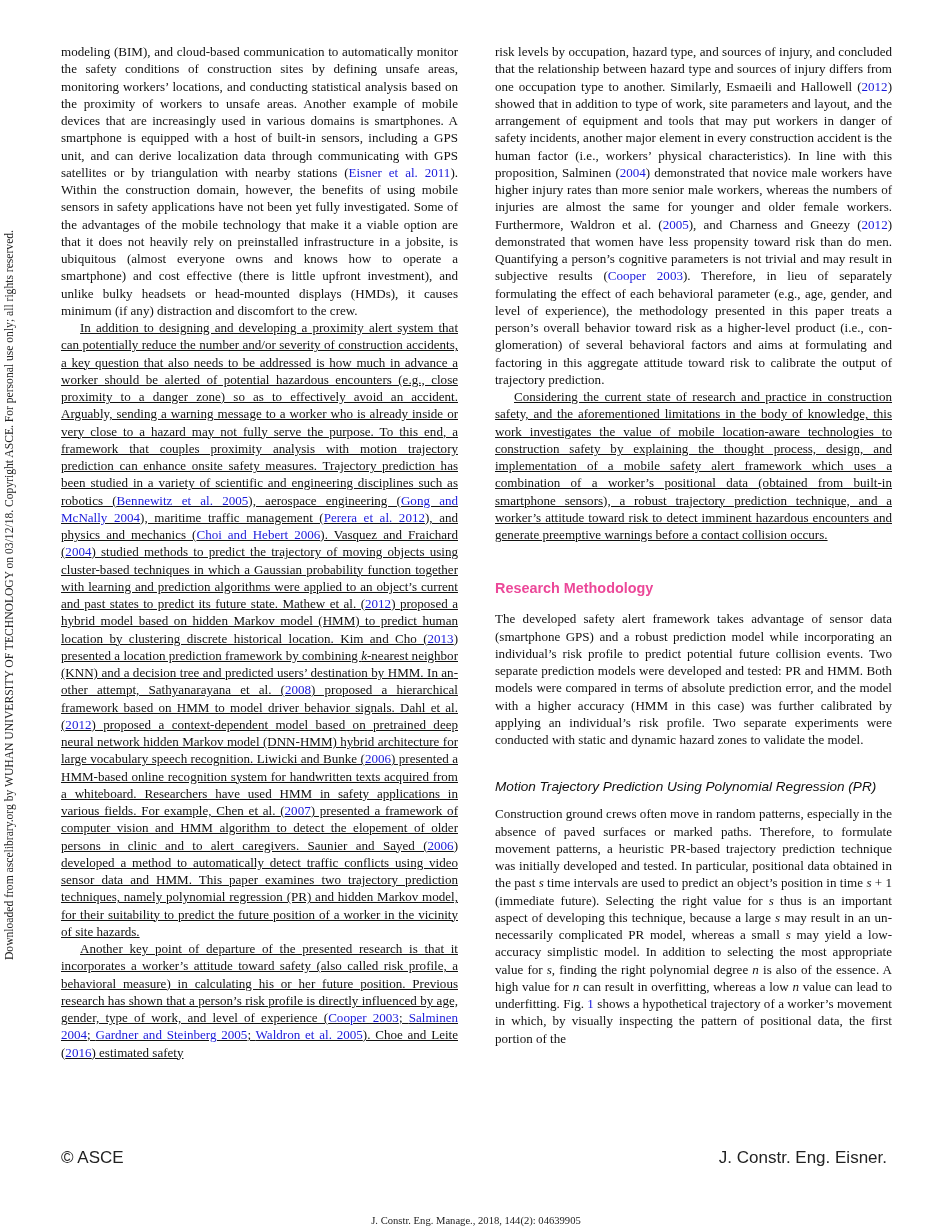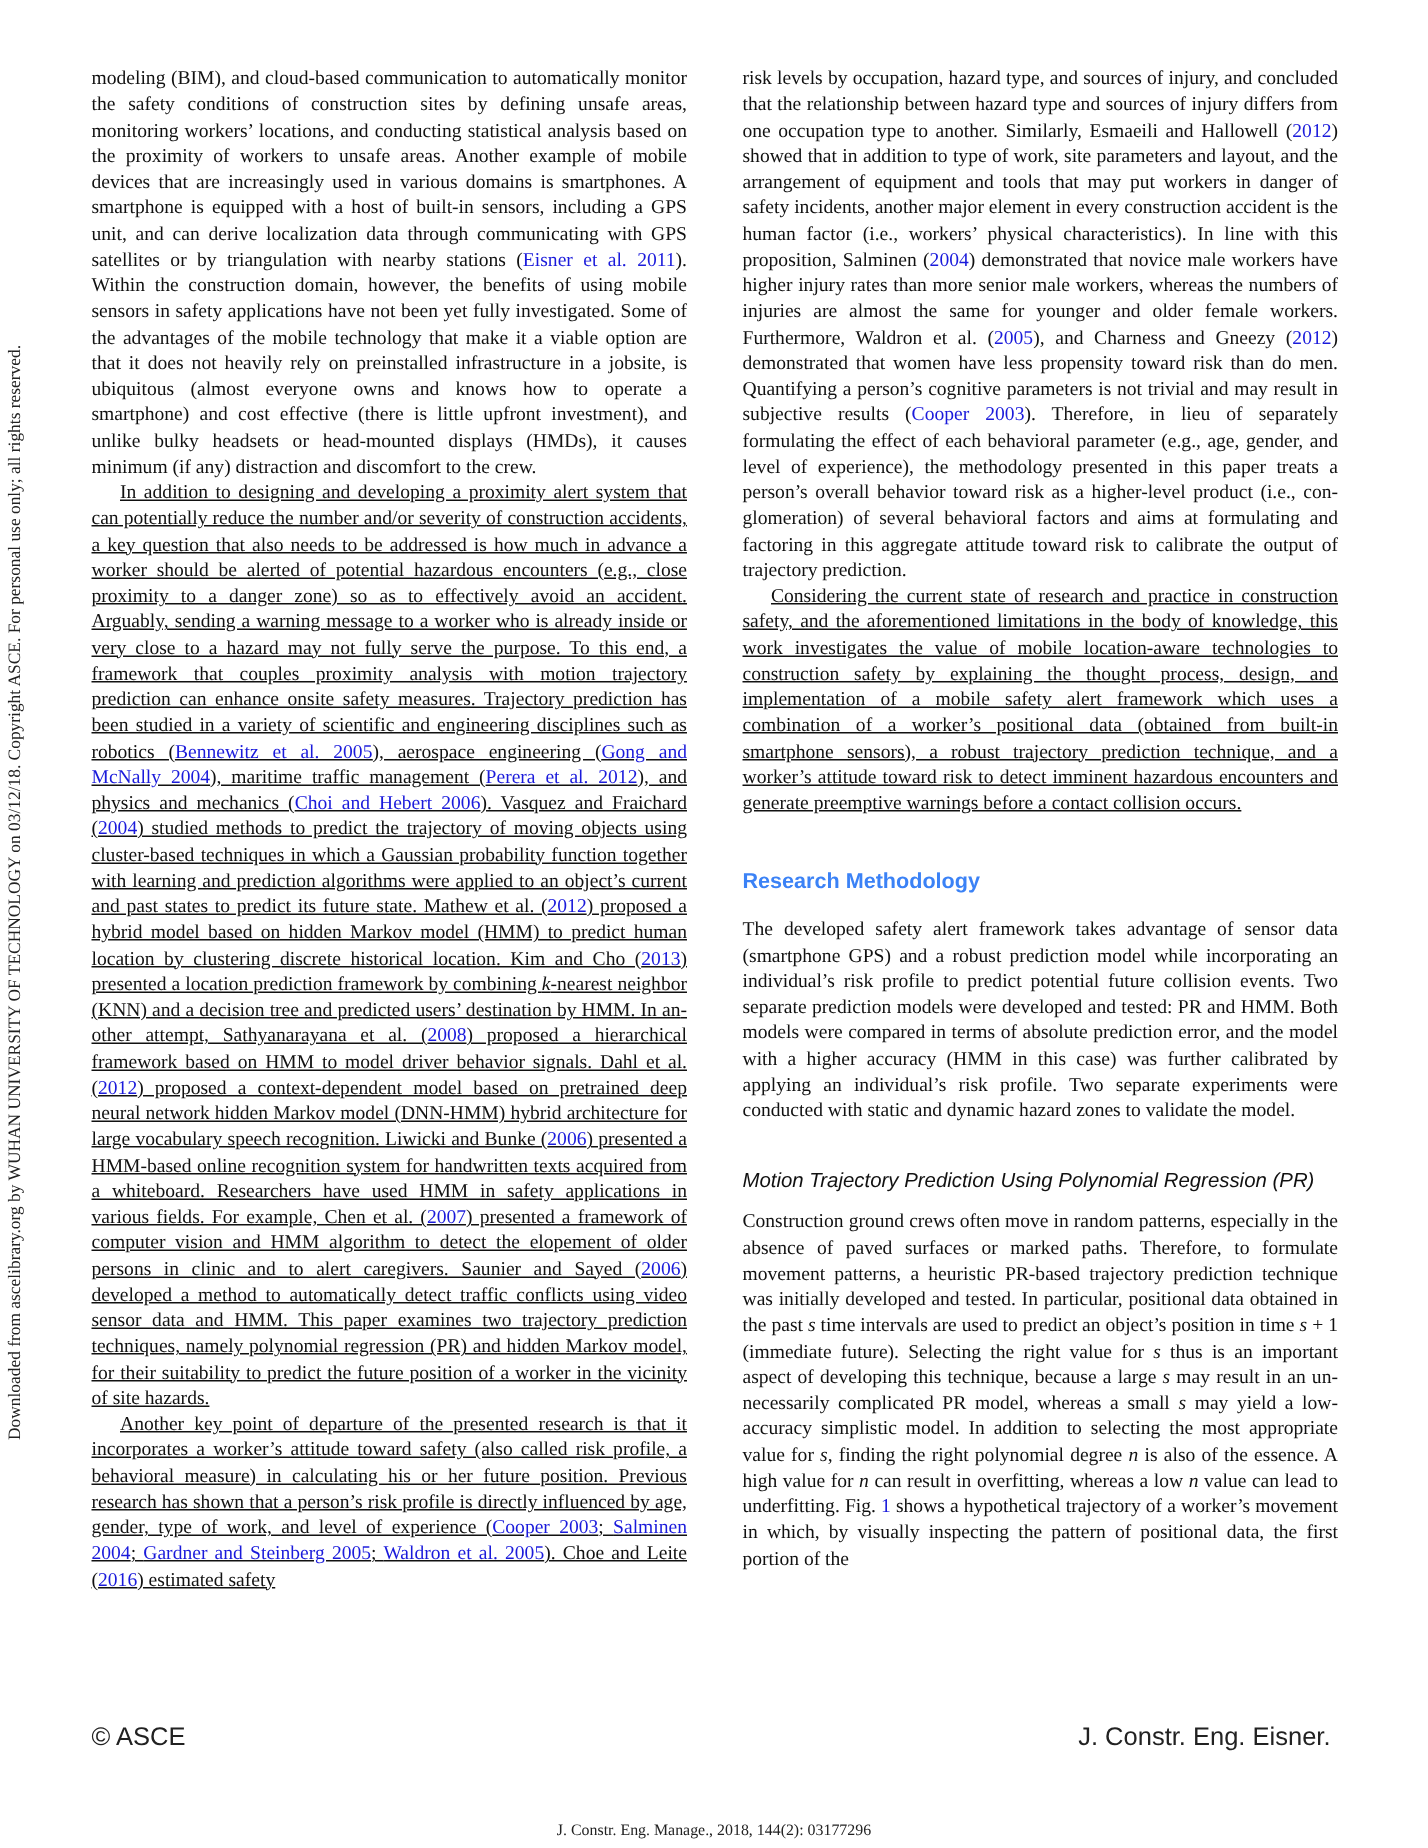--- a/index.html
+++ b/index.html
@@ -53,21 +53,21 @@
       color: #1a1adb;
     }
     .it { font-style: italic; }
     h2.section {
       font-family: "Liberation Sans", sans-serif;
       font-weight: bold;
       font-size: 14.4px;
       line-height: 18px;
       margin: 36px 0 13px 0;
       text-align: left;
-      color: #3b82f6;
+      color: #ec4899;
     }
     h3.subsection {
       font-family: "Liberation Sans", sans-serif;
       font-weight: normal;
       font-style: italic;
       font-size: 13.6px;
       line-height: 17px;
       margin: 30px 0 10px 0;
       text-align: left;
       color: #111;
@@ -114,13 +114,13 @@
   <p>The developed safety alert framework takes advantage of sensor data (smartphone GPS) and a robust prediction model while in­corporating an individual’s risk profile to predict potential future collision events. Two separate prediction models were developed and tested: PR and HMM. Both models were compared in terms of absolute prediction error, and the model with a higher accuracy (HMM in this case) was further calibrated by applying an individ­ual’s risk profile. Two separate experiments were conducted with static and dynamic hazard zones to validate the model.</p>
   <h3 class="subsection">Motion Trajectory Prediction Using Polynomial Regression (PR)</h3>
   <p>Construction ground crews often move in random patterns, espe­cially in the absence of paved surfaces or marked paths. Therefore, to formulate movement patterns, a heuristic PR-based trajectory prediction technique was initially developed and tested. In particu­lar, positional data obtained in the past <span class="it">s</span> time intervals are used to predict an object’s position in time <span class="it">s</span> + 1 (immediate future). Selecting the right value for <span class="it">s</span> thus is an important aspect of de­veloping this technique, because a large <span class="it">s</span> may result in an un­necessarily complicated PR model, whereas a small <span class="it">s</span> may yield a low-accuracy simplistic model. In addition to selecting the most appropriate value for <span class="it">s</span>, finding the right polynomial degree <span class="it">n</span> is also of the essence. A high value for <span class="it">n</span> can result in overfitting, whereas a low <span class="it">n</span> value can lead to underfitting. Fig. <span class="cite">1</span> shows a hypo­thetical trajectory of a worker’s movement in which, by visually inspecting the pattern of positional data, the first portion of the</p>
 </div>
 
 <div class="footer">
   <span class="f-left">© ASCE</span>
   <span class="f-right">J. Constr. Eng. Eisner.</span>
 </div>
 
-<div class="citation-line">J. Constr. Eng. Manage., 2018, 144(2): 03177296</div>
+<div class="citation-line">J. Constr. Eng. Manage., 2018, 144(2): 04639905</div>
 
 </body></html>

